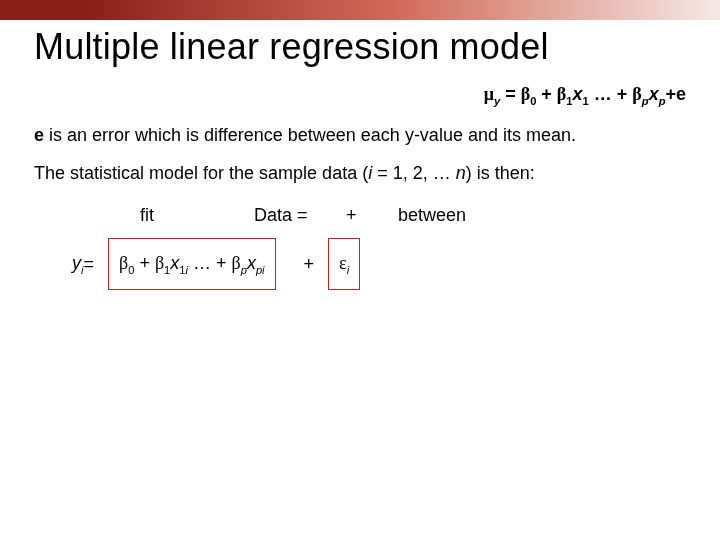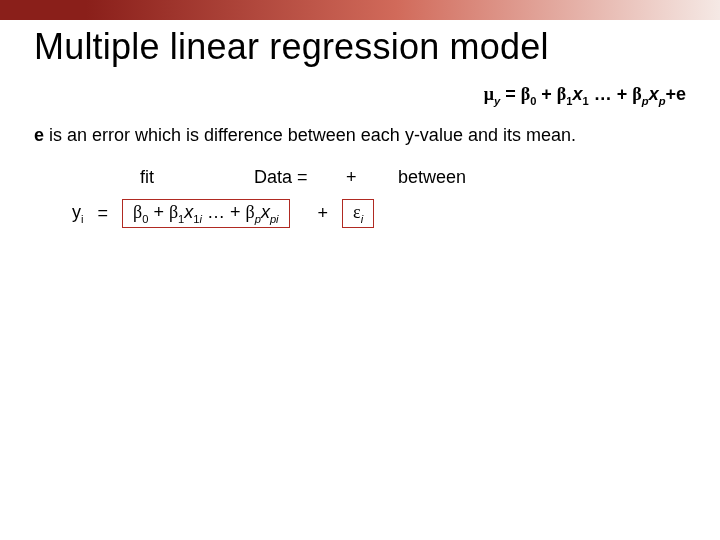--- a/index.html
+++ b/index.html
@@ -51,25 +51,25 @@
     margin: 18px 0 10px 28px;
     font-size: 18px;
   }
   .row .cell { margin-right: 22px; }
   .row2 {
     display: flex;
     align-items: center;
     margin: 8px 0 22px 38px;
     font-size: 18px;
   }
-  .row2 .lhs { margin-right: 14px; }
+  .row2 .lhs { font-style: italic; }
   .row2 .eq { margin-right: 14px; }
   .box {
     border: 1.5px solid #b02a22;
-    padding: 0 10px;
+    padding: 12px 10px;
     margin-right: 14px;
     white-space: nowrap;
   }
   .plus { margin: 0 14px; }
   .gap-small { display:inline-block; width:8px; }
 </style>
 </head>
 <body>
 
 <div class="slide">
@@ -77,20 +77,21 @@
 
   <div class="title">Multiple linear regression model</div>
 
   <div class="content">
 
 
     <div class="eq-center"><span class="sym">μ</span><span class="ital sub">y</span> = <span class="sym">β</span><span class="sub">0</span> + <span class="sym">β</span><span class="sub">1</span><span class="ital">x</span><span class="sub">1</span> … + <span class="sym">β</span><span class="ital sub">p</span><span class="ital">x</span><span class="ital sub">p</span>+<span class="bold">e</span></div>
 
     <div class="para"><span class="bold">e</span> is an error which is difference between each y-value and its mean.</div>
 
+    <div class="para">The statistical model for the sample data (<span class="ital">i</span> = 1, 2, … <span class="ital">n</span>) is then:</div>
 
     <div class="row">
       <span class="cell" style="min-width:170px;text-align:center">fit</span>
       <span class="cell" style="min-width:70px">Data =</span>
       <span class="cell" style="min-width:30px">+</span>
       <span class="cell">between</span>
     </div>
 
     <div class="row2">
       <span class="lhs">y<span class="sub">i</span></span>

